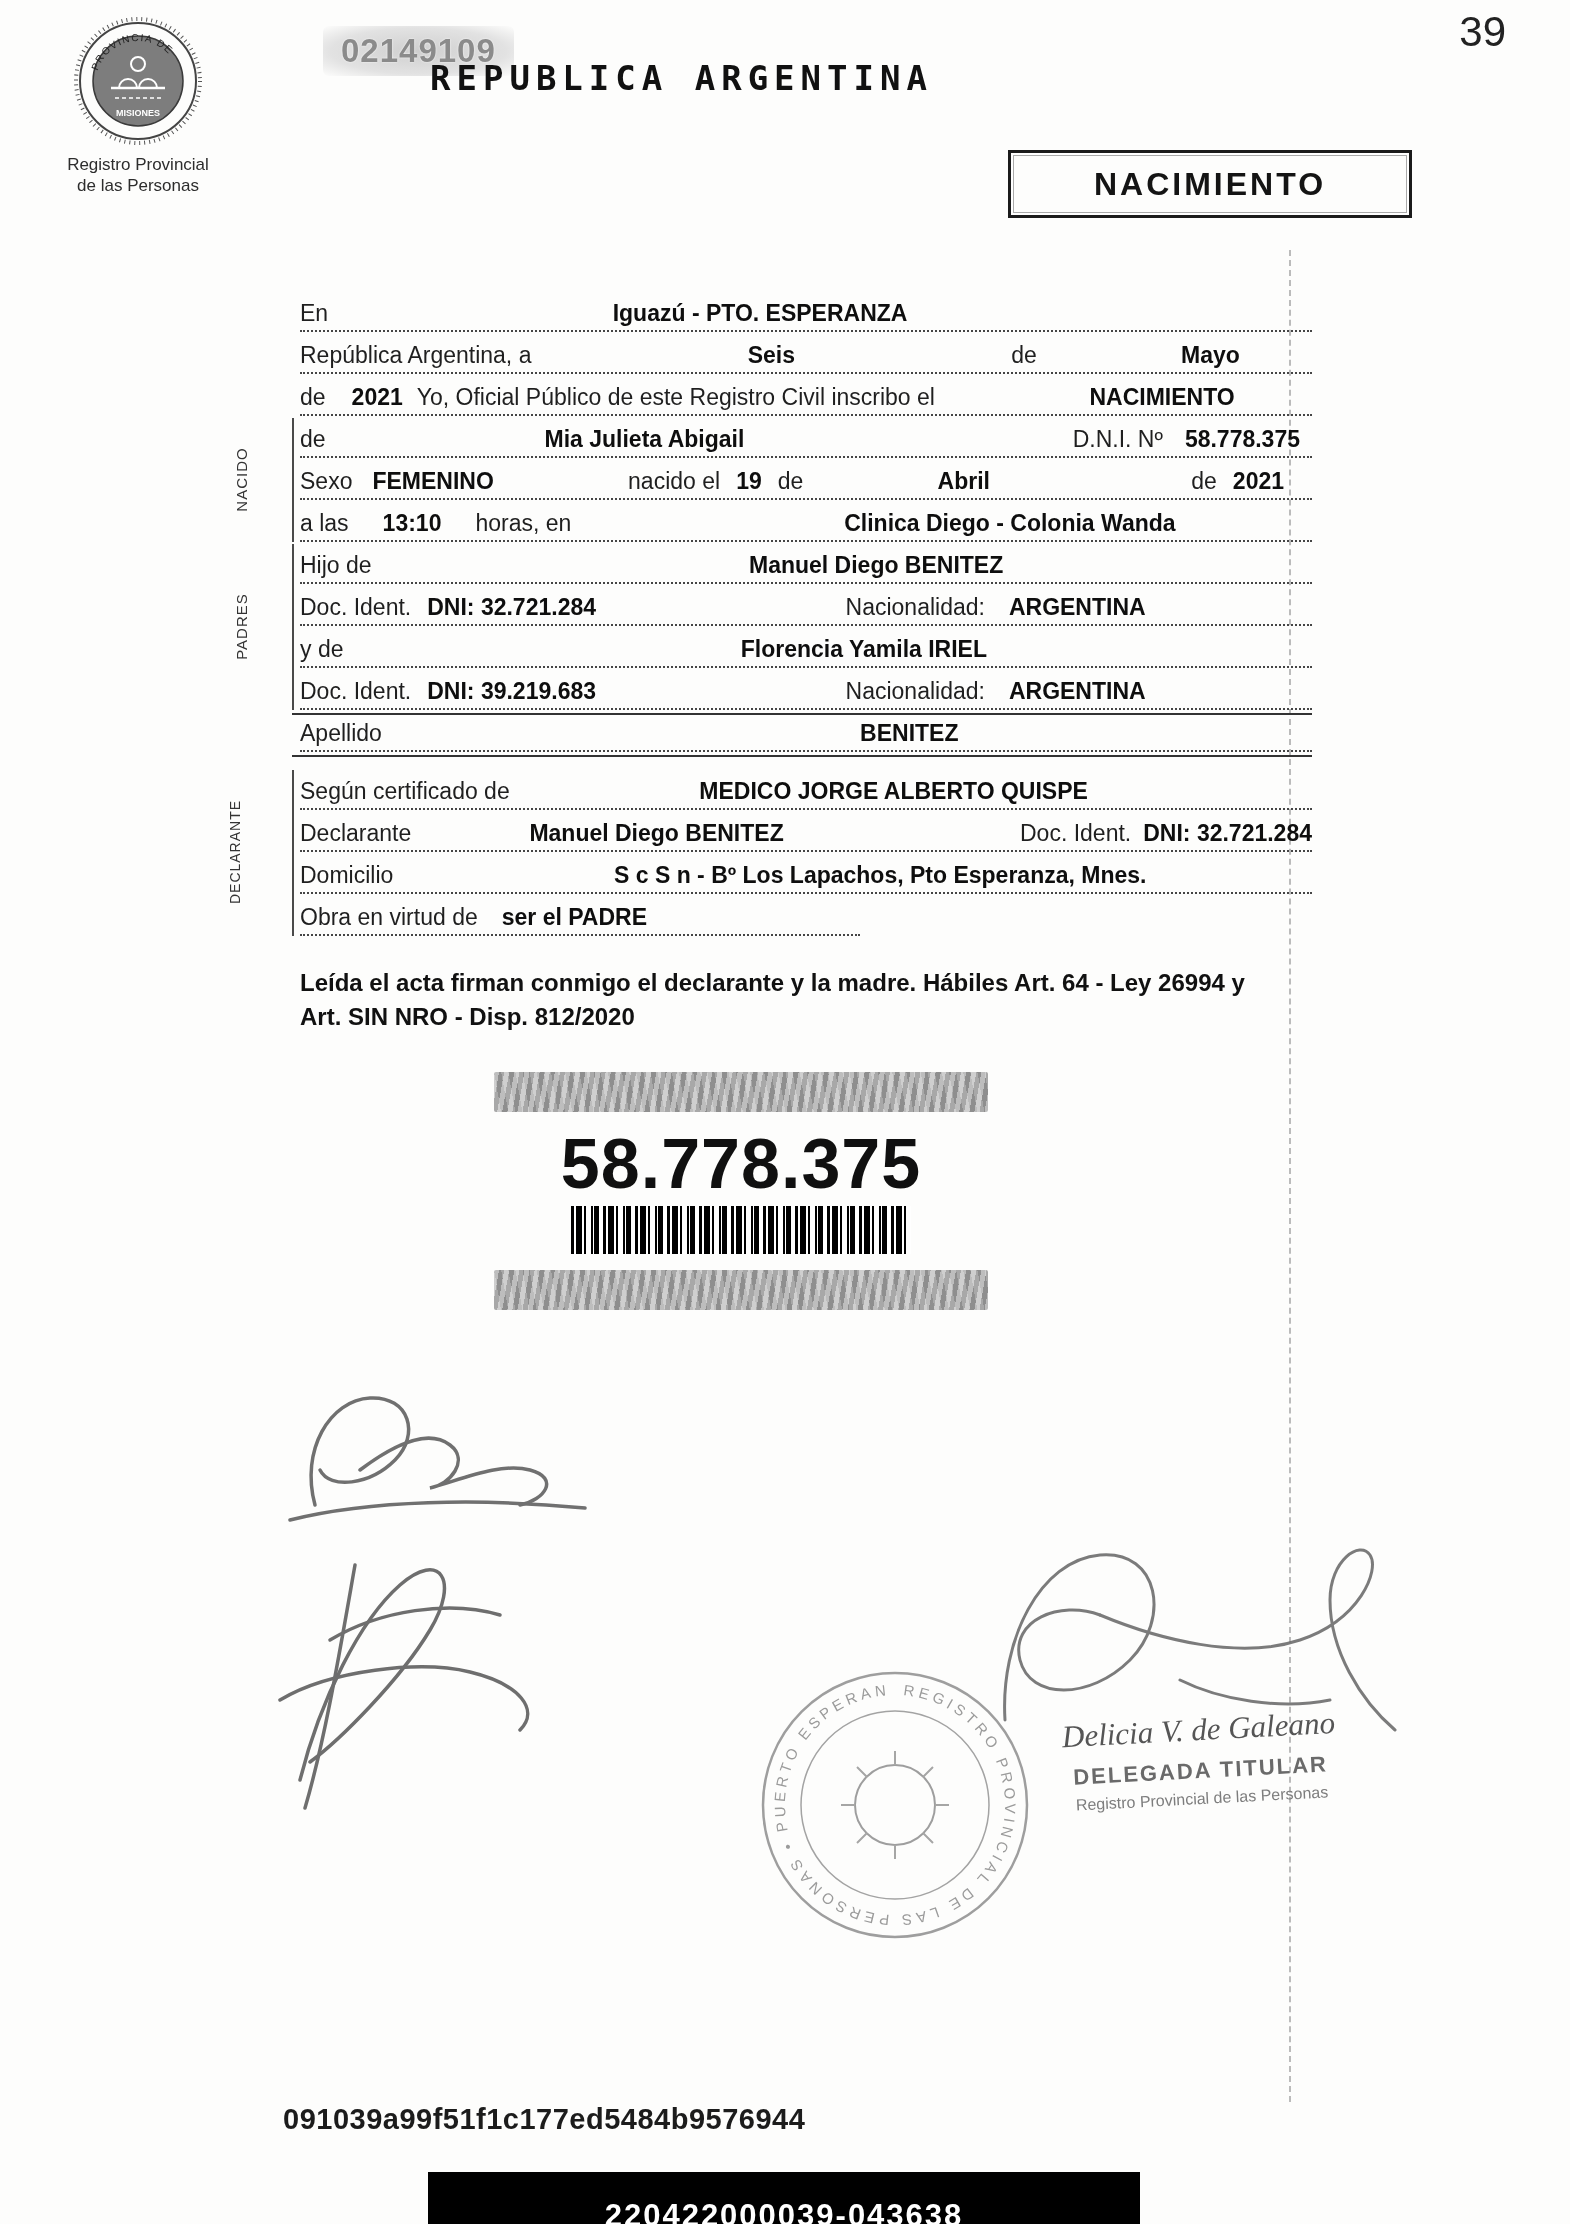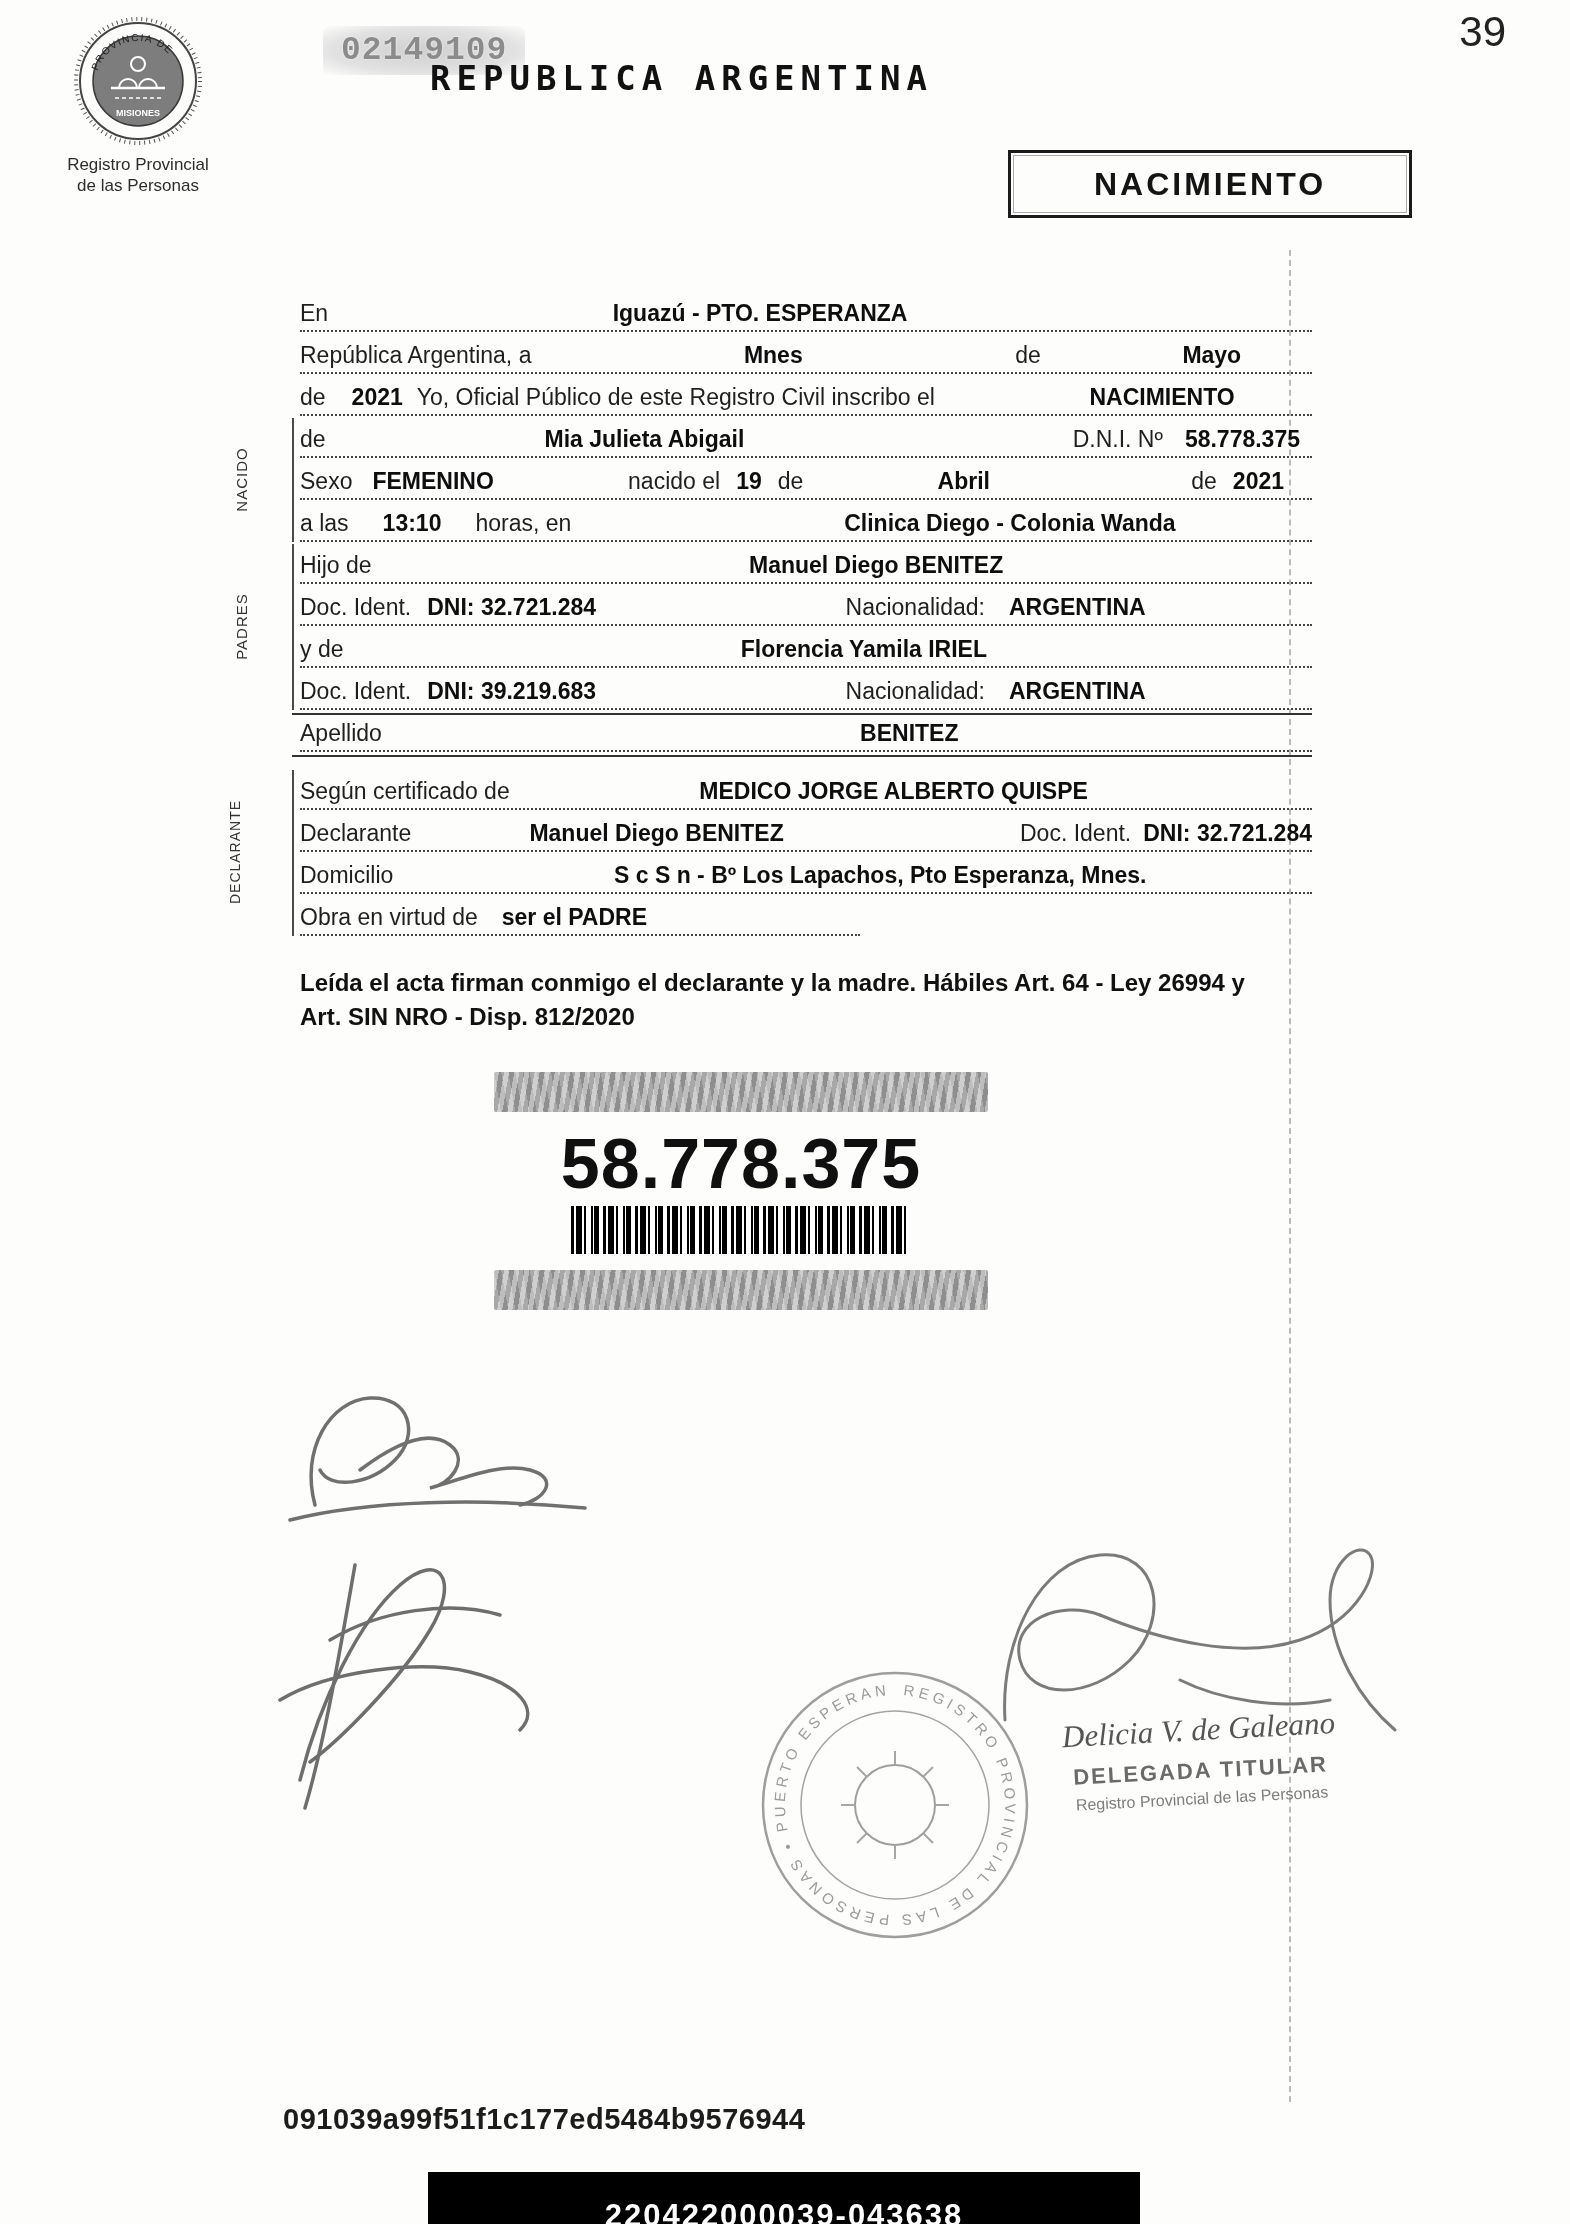--- a/index.html
+++ b/index.html
@@ -7,21 +7,21 @@
     position:relative; width:1570px; height:2224px; margin:0 auto;
     background:#fdfdfc; font-family:"Liberation Sans",sans-serif; color:#1a1a1a;
     overflow:hidden;
   }
   
   .logo-block{position:absolute;left:58px;top:16px;width:160px;text-align:center;}
   .logo-caption{font-size:17px;line-height:1.25;color:#2d2d2d;margin-top:4px;}
   .page-number{position:absolute;right:64px;top:8px;font-size:42px;color:#222;}
   .serial-stamp{
     position:absolute;left:323px;top:26px;padding:6px 18px;
-    font-family:Liberation Mono, monospace;font-weight:700;font-size:33px;color:#8b8b8b;
+    font-family:Liberation Sans, sans-serif;font-weight:700;font-size:33px;color:#8b8b8b;
     background:radial-gradient(ellipse at center,#cfcfcf 0%,#e2e2e2 65%,rgba(255,255,255,0) 100%);
     border-radius:6px;letter-spacing:1px;text-shadow:0 0 2px #fff;text-align:right;
   }
   .doc-title{
     position:absolute;left:430px;top:58px;width:900px;text-align:left;
     font-family:"DejaVu Sans Mono",monospace;font-weight:700;font-size:34px;letter-spacing:6px;color:#111;
   }
   
   .rec-table{position:absolute;left:383px;top:140px;border-collapse:collapse;}
   .rec-table th,.rec-table td{border:2px solid #3a3a3a;text-align:center;font-size:23px;font-weight:400;padding:0;}
@@ -128,21 +128,21 @@
   <div class="form">
 
     <div class="row">
       <span class="lbl">En</span>
       <span class="center" style="margin-right:120px;"><span class="val">Iguazú - PTO. ESPERANZA</span></span>
     </div>
 
     <div class="row">
       <span class="lbl">República Argentina, a</span>
       <span class="sp" style="flex:3"></span>
-      <span class="val">Mnes</span>
+      <span class="val">Seis</span>
       <span class="sp" style="flex:3"></span>
       <span class="lbl">de</span>
       <span class="sp" style="flex:2"></span>
       <span class="val">Mayo</span>
       <span class="sp" style="flex:1"></span>
     </div>
 
     <div class="row">
       <span class="lbl">de</span>
       <span class="sp" style="flex:0 0 26px"></span>

